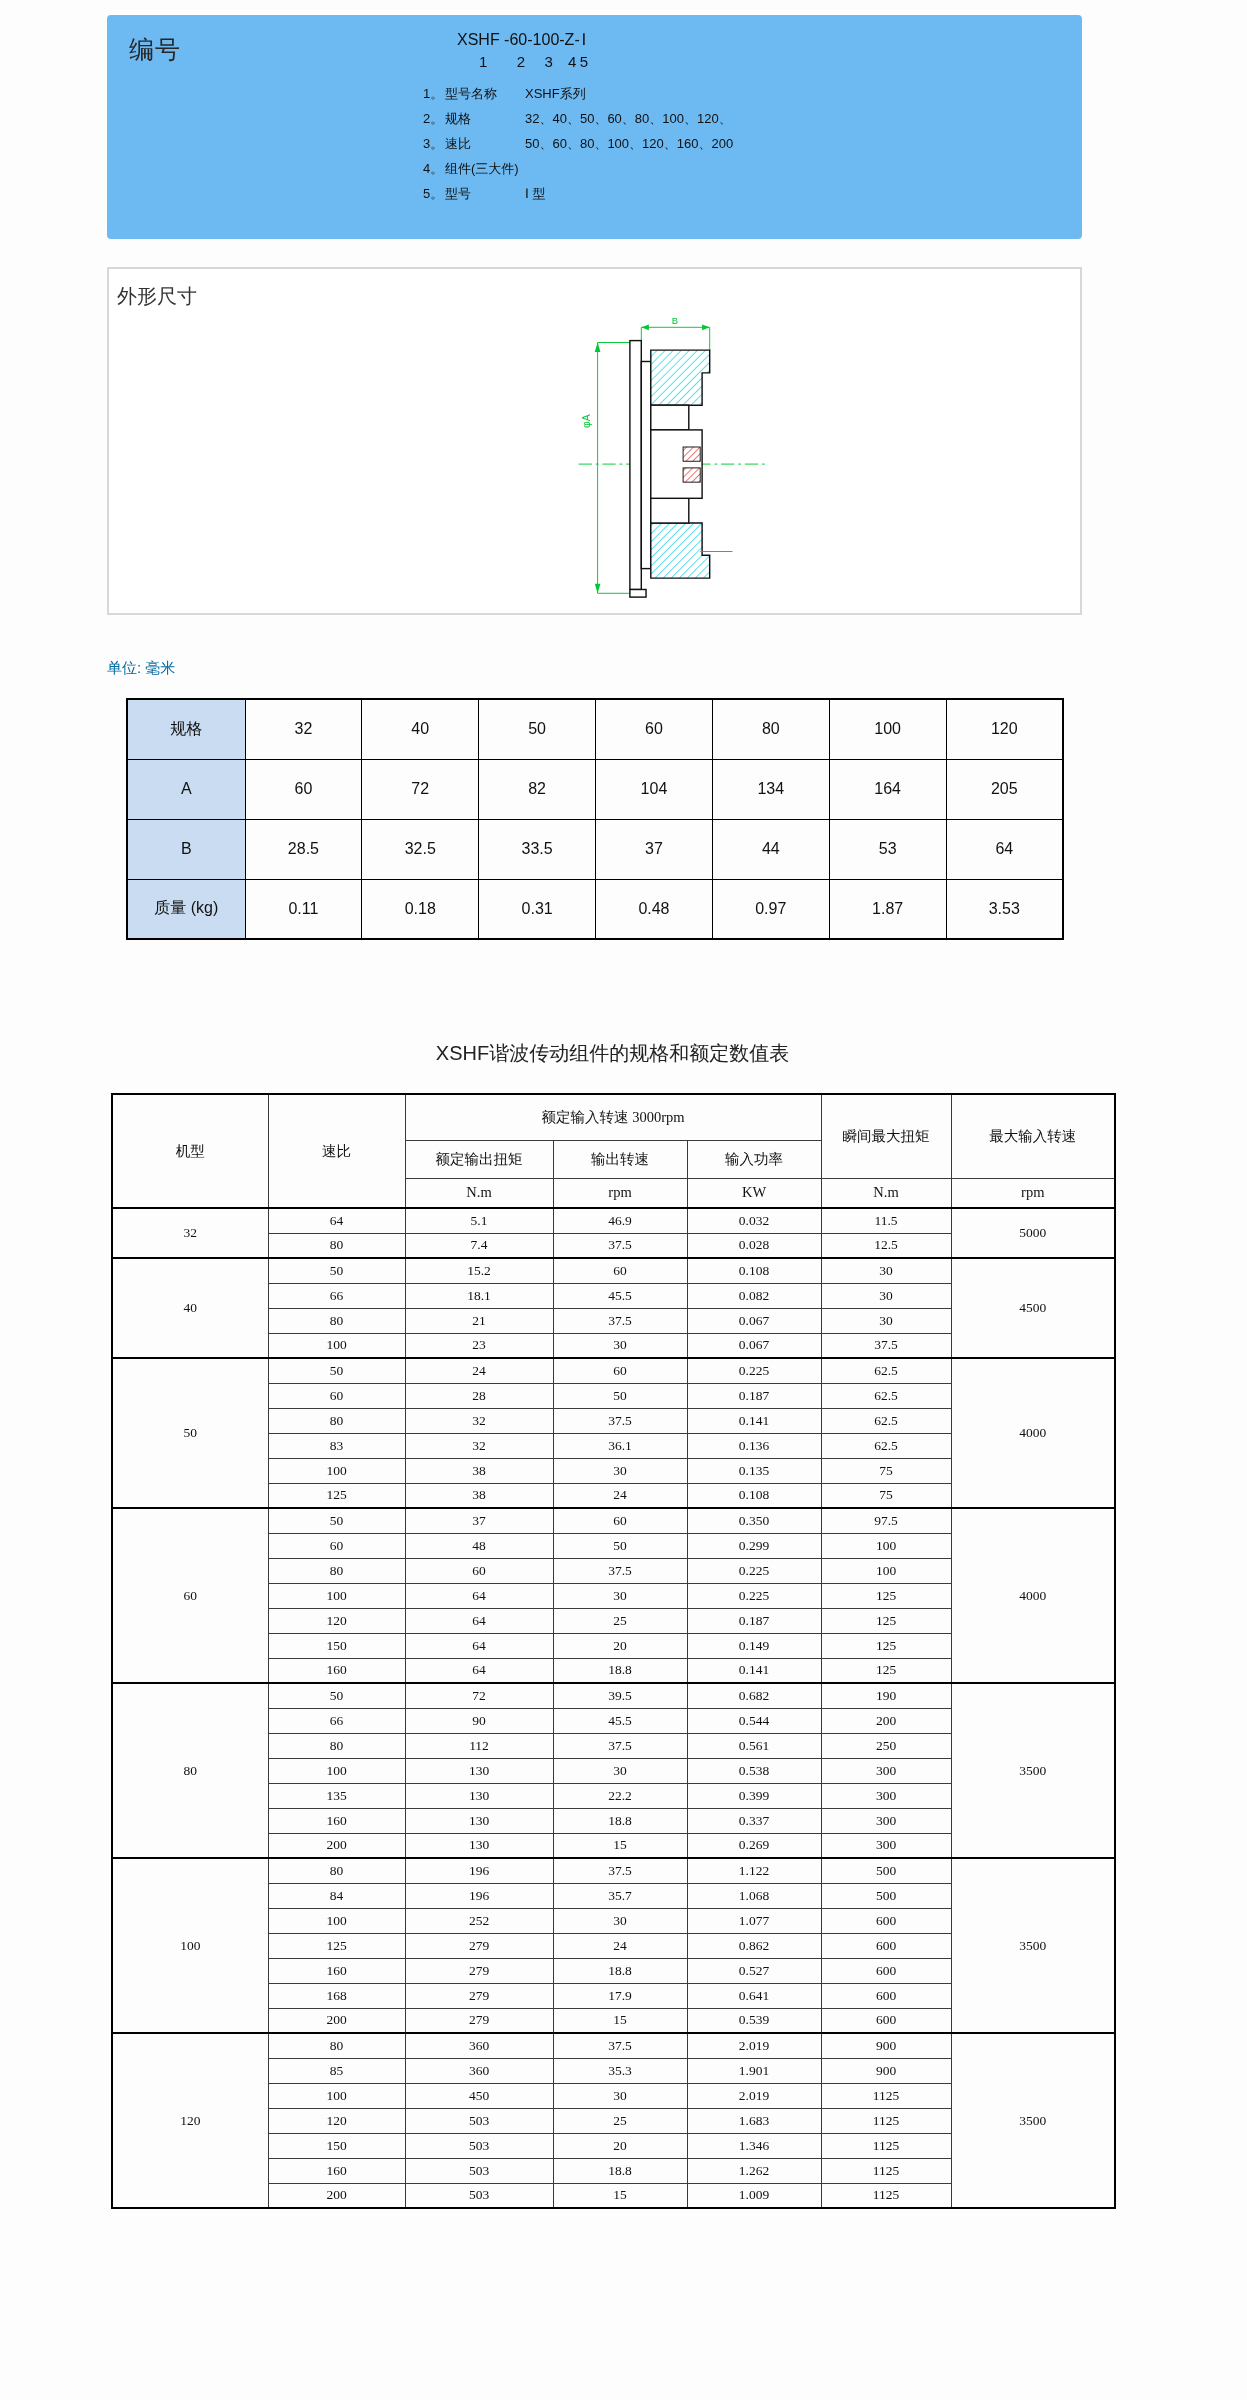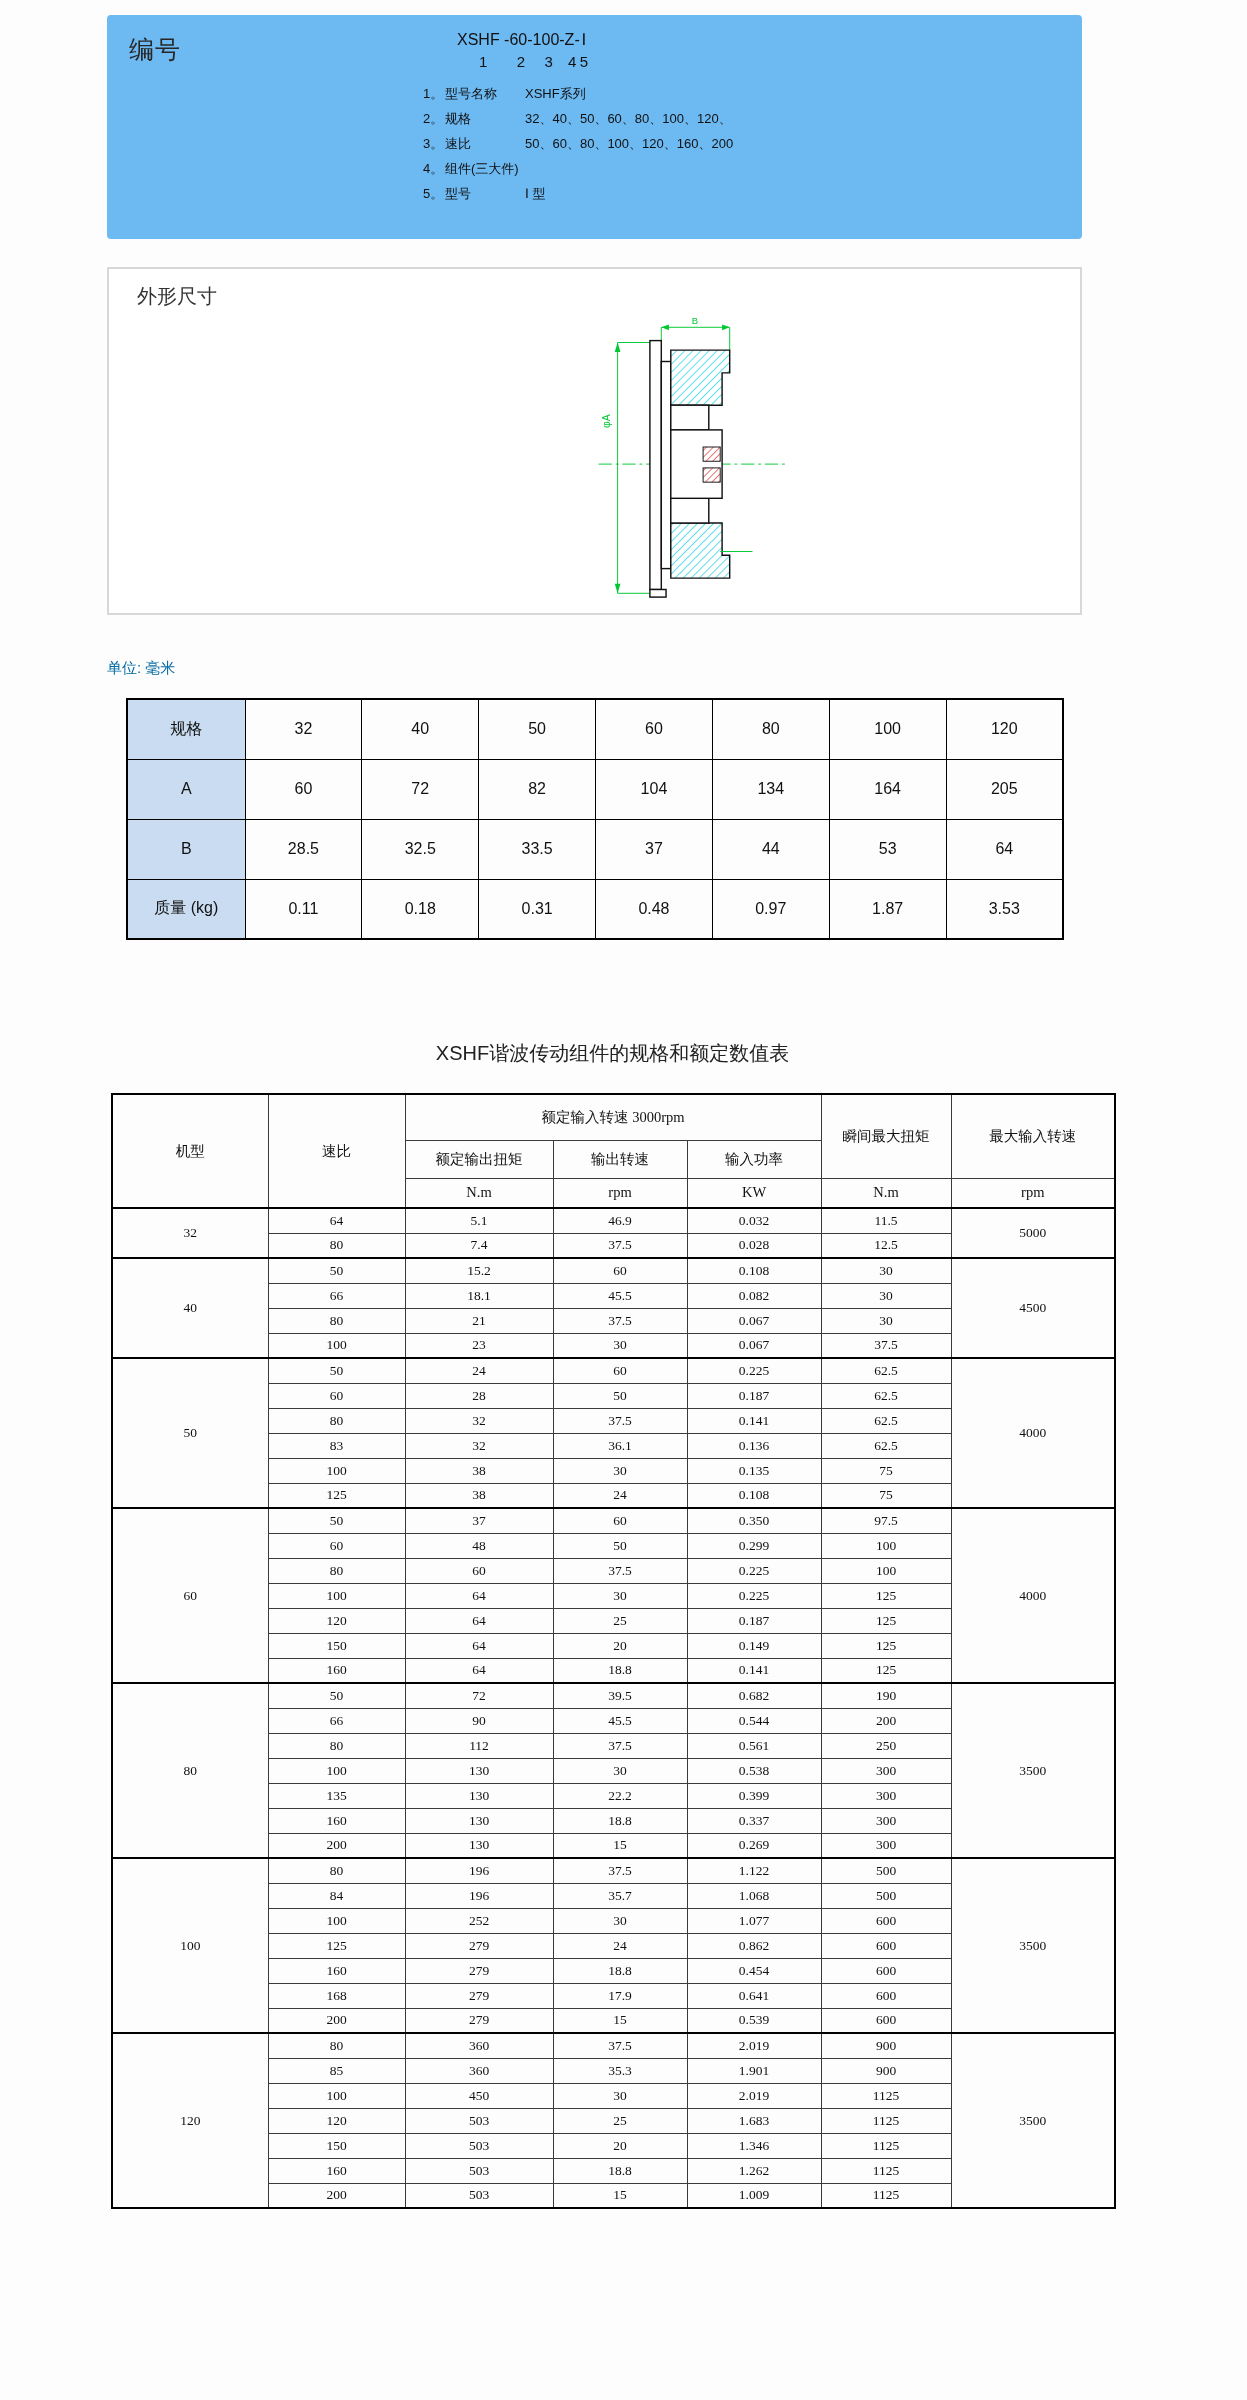--- a/index.html
+++ b/index.html
@@ -26,21 +26,21 @@
   .code .seg-text{font-size:16px;color:#111;line-height:22px;white-space:pre;}
   .code .seg-num{font-size:15px;color:#111;line-height:22px;}
   .legend{position:absolute;left:316px;top:66px;}
   .legend .row{display:flex;height:25px;align-items:center;font-size:13px;color:#111;}
   .legend .head{flex:0 0 102px;white-space:nowrap;}
   .legend .num{display:inline-block;min-width:22px;}
   .legend .val{white-space:nowrap;}
   
   .outline-box{
     margin:28px 0 0 107px;width:975px;height:348px;background:#fff;
-    border:2px solid #d8d8d8;padding:14px 28px;
+    border:2px solid #d8d8d8;padding:14px 8px;
   }
   .outline-box h2{margin:0;font-size:20px;font-weight:400;color:#333;}
   .drawing{margin:4px 0 0 400px;width:260px;height:285px;}
   
   .unit-note{margin:44px 0 0 107px;font-size:15px;color:#0369a1;}
   
   table.dims{
     margin:20px 0 0 126px;width:938px;border-collapse:collapse;
     table-layout:fixed;border:2px solid #000;
   }
@@ -477,21 +477,21 @@
           <td>125</td>
           <td>279</td>
           <td>24</td>
           <td>0.862</td>
           <td>600</td>
         </tr>
         <tr>
           <td>160</td>
           <td>279</td>
           <td>18.8</td>
-          <td>0.454</td>
+          <td>0.527</td>
           <td>600</td>
         </tr>
         <tr>
           <td>168</td>
           <td>279</td>
           <td>17.9</td>
           <td>0.641</td>
           <td>600</td>
         </tr>
         <tr>

